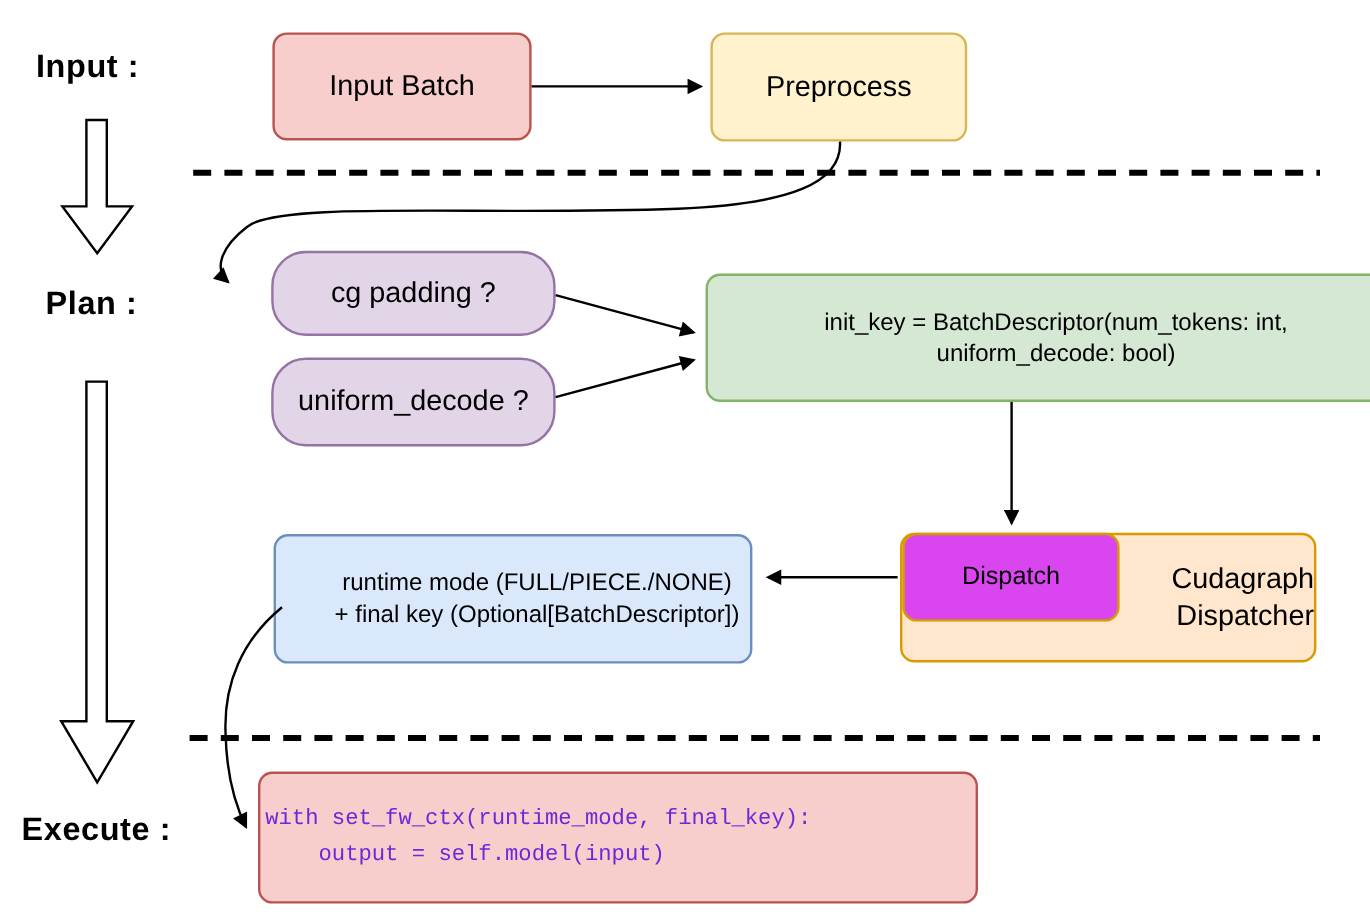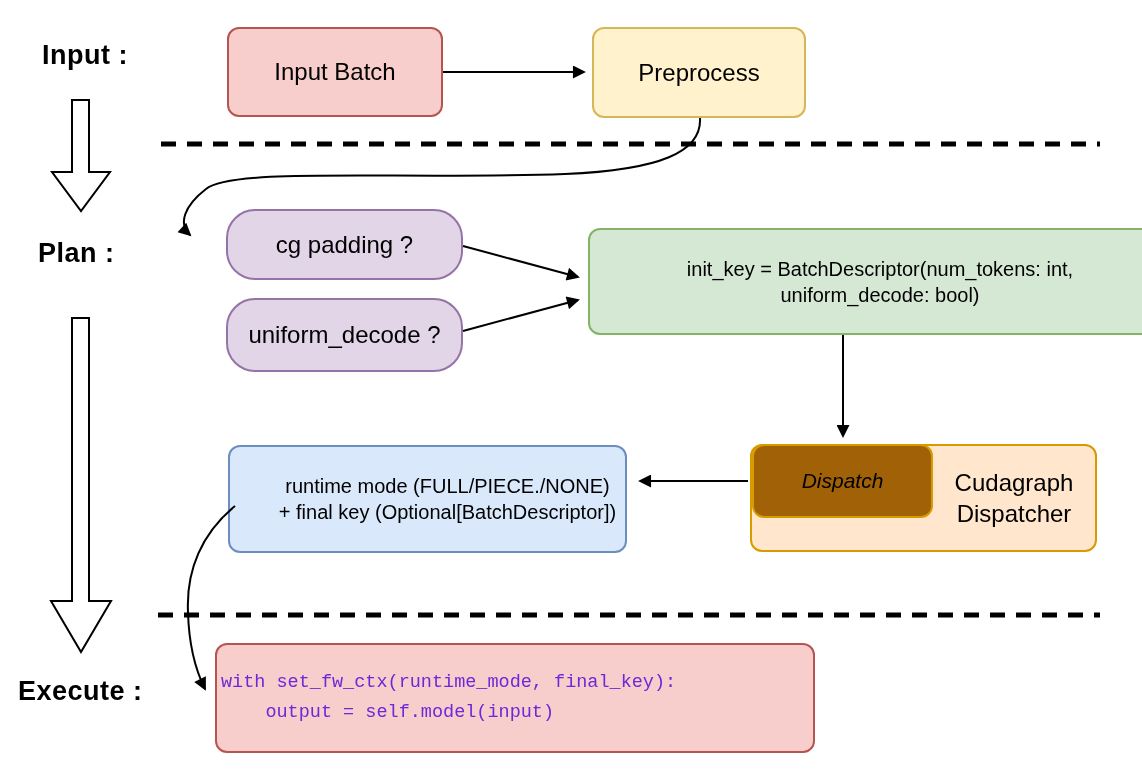--- a/index.html
+++ b/index.html
@@ -39,21 +39,21 @@
     line-height: 1.3;
   }
   .node .lbl { white-space: pre-line; }
 
   .red    { background: #F8CECC; border-color: #B85450; }
   .yellow { background: #FFF2CC; border-color: #D6B656; }
   .purple { background: #E1D5E7; border-color: #9673A6; border-radius: 29px; }
   .green  { background: #D5E8D4; border-color: #82B366; }
   .blue   { background: #DAE8FC; border-color: #6C8EBF; padding-left: 40px; }
   .orange-outer { background: #FFE6CC; border-color: #D79B00; }
-  .orange-inner { background: #a16207; border-color: #D79B00; font-style: italic; }
+  .orange-inner { background: #d946ef; border-color: #D79B00; }
 
   .n-input-batch    { left: 227px; top: 27px;  width: 216px; height: 90px;  font-size: 24px; }
   .n-preprocess     { left: 592px; top: 27px;  width: 214px; height: 91px;  font-size: 24px; }
   .n-cg-padding     { left: 226px; top: 209px; width: 237px; height: 71px;  font-size: 24px; }
   .n-uniform-decode { left: 226px; top: 298px; width: 237px; height: 74px;  font-size: 24px; }
   .n-init-key       { left: 588px; top: 228px; width: 584px; height: 107px; font-size: 20px; z-index: 2; }
   .n-dispatcher     { left: 750px; top: 444px; width: 347px; height: 108px; z-index: 2; }
   .n-dispatch       { left: 752px; top: 444px; width: 181px; height: 74px;  font-size: 21px; z-index: 3; }
   .n-runtime        { left: 228px; top: 445px; width: 399px; height: 108px; font-size: 20px; }
   .n-code           { left: 215px; top: 643px; width: 600px; height: 110px;
@@ -95,21 +95,21 @@
 
     <line class="conn" x1="443" y1="72" x2="584" y2="72" marker-end="url(#arrow)"></line>
     <path class="conn" d="M700,118 C702,152 660,170 565,174 C400,180 232,167 206,189 C184,206 178,224 190,235" marker-end="url(#arrow)"></path>
     <line class="conn" x1="463" y1="246" x2="578" y2="277" marker-end="url(#arrow)"></line>
     <line class="conn" x1="463" y1="331" x2="578" y2="300" marker-end="url(#arrow)"></line>
     <line class="conn" x1="843" y1="335" x2="843" y2="436" marker-end="url(#arrow)"></line>
     <line class="conn" x1="748" y1="481" x2="640" y2="481" marker-end="url(#arrow)"></line>
     <path class="conn" d="M235,506 C202,533 186,570 188,612 C189,650 197,673 205,689" marker-end="url(#arrow)"></path>
   </svg>
 
-  <div class="stage-label" style="left:42px; top:40px;">Input :</div>
+  <div class="stage-label" style="left:30px; top:40px;">Input :</div>
   <div class="stage-label" style="left:38px; top:238px;">Plan :</div>
   <div class="stage-label" style="left:18px; top:676px;">Execute :</div>
 
   <div class="node red n-input-batch">
     <span class="lbl">Input Batch</span>
   </div>
 
   <div class="node yellow n-preprocess">
     <span class="lbl">Preprocess</span>
   </div>
@@ -124,21 +124,21 @@
 
   <div class="node green n-init-key">
     <span class="lbl">init_key = BatchDescriptor(num_tokens: int,
 uniform_decode: bool)</span>
   </div>
 
   <div class="node orange-outer n-dispatcher"></div>
   <div class="node orange-inner n-dispatch">
     <span class="lbl">Dispatch</span>
   </div>
-  <div class="cudagraph-label lbl" style="white-space:pre-line;">Cudagraph
+  <div class="cudagraph-label lbl" style="white-space:pre-line;text-align:right;">Cudagraph
 Dispatcher</div>
 
   <div class="node blue n-runtime">
     <span class="lbl">runtime mode (FULL/PIECE./NONE)
 + final key (Optional[BatchDescriptor])</span>
   </div>
 
   <div class="node red n-code">
     <span class="code-text">with set_fw_ctx(runtime_mode, final_key):
     output = self.model(input)</span>

